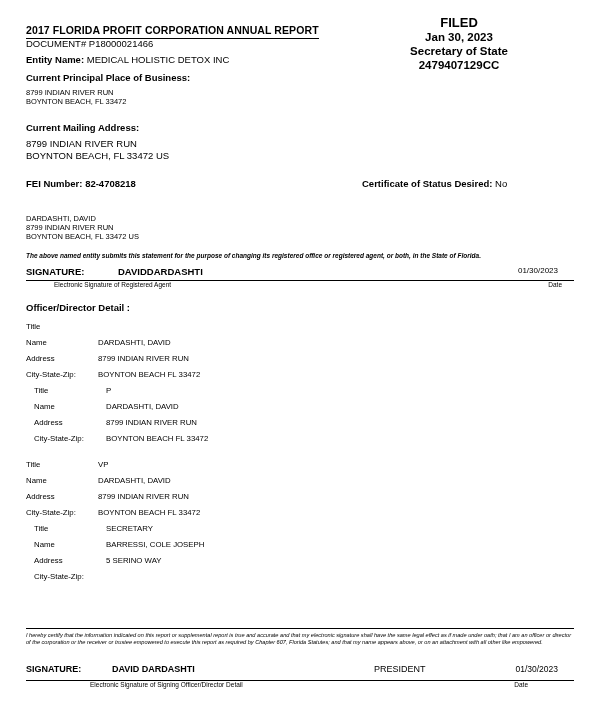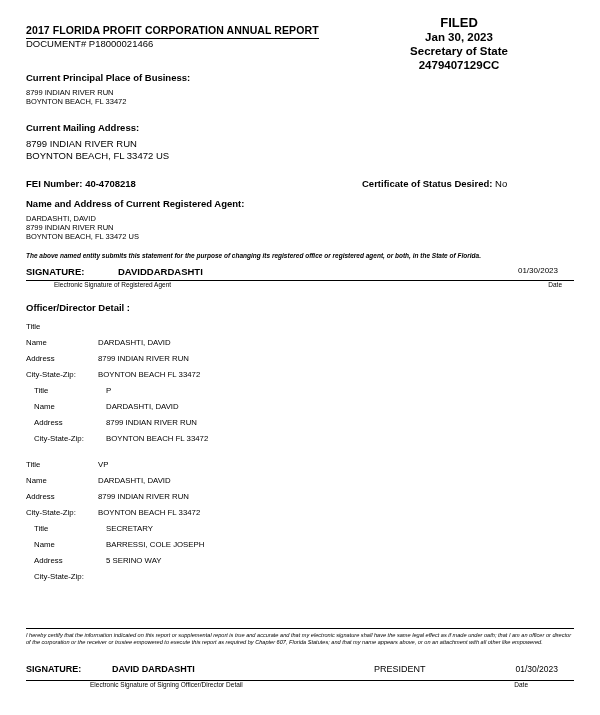--- a/index.html
+++ b/index.html
@@ -240,39 +240,42 @@
 
   <div class="filed-block">
     <div class="filed-word">FILED</div>
     <div>Jan 30, 2023</div>
     <div>Secretary of State</div>
     <div>2479407129CC</div>
   </div>
 
   <div class="docnum">DOCUMENT# P18000021466</div>
 
+  <div class="entity-line">
+    <span class="lbl">Entity Name:</span>
+    <span>MEDICAL HOLISTIC DETOX INC</span>
+  </div>
 
   <div class="sect-head" id="princ-head">Current Principal  Place of Business:</div>
   <div class="body-sm" id="princ-addr">8799 INDIAN RIVER RUN
 BOYNTON BEACH, FL  33472</div>
 
   <div class="sect-head" id="mail-head">Current Mailing Address:</div>
   <div class="body-md" id="mail-addr">8799 INDIAN RIVER RUN
 BOYNTON BEACH, FL  33472 US</div>
 
   <div id="fei-line">
     <span>FEI Number:</span>
-    <span class="val">40-4708218</span>
+    <span class="val">82-4708218</span>
   </div>
   <div id="cert-line">
     <span>Certificate of Status Desired:</span>
     <span class="val">No</span>
   </div>
 
-  <div class="sect-head" id="ra-head">Name and Address of Current Registered Agent:</div>
   <div class="body-sm" id="ra-addr">DARDASHTI, DAVID
 8799 INDIAN RIVER RUN
 BOYNTON BEACH, FL  33472  US</div>
   <div class="italic-note" id="ra-note">The above named entity submits this statement for the purpose of changing its registered office or registered agent, or both, in the State of Florida.</div>
 
   <div class="sig-row" id="ra-sig-row">
     <span class="sig-label">SIGNATURE:</span>
     <span class="sig-value">DAVIDDARDASHTI</span>
     <span class="sig-date">01/30/2023</span>
     <div class="sig-rule"></div>

